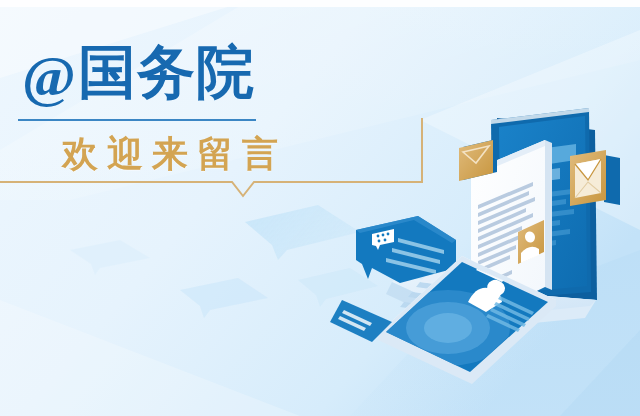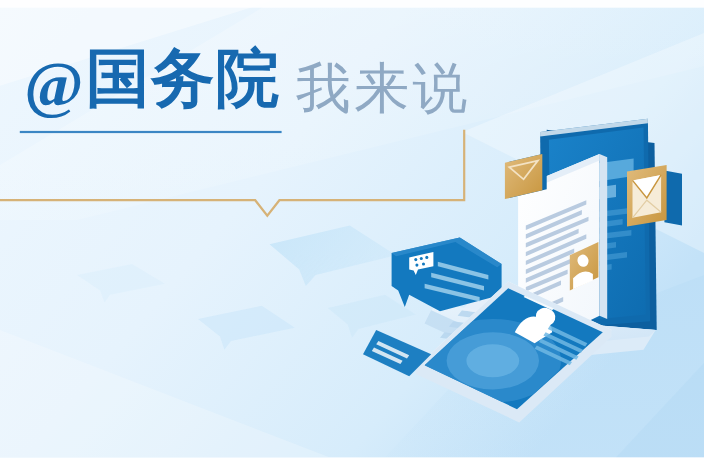--- a/index.html
+++ b/index.html
@@ -262,20 +262,20 @@
 
   <svg id="bracket" style="position:absolute;left:0;top:116px;width:440px;height:100px;" viewBox="0 0 440 100">
     <path d="M0 66 L232 66 L243 80 L254 66 L422 66 L422 2" fill="none" stroke="#d6b277" stroke-width="2"></path>
   </svg>
 
   <div id="textblock">
 
     <div class="title-row">
       <span class="t-at">@</span>
       <span class="t-main">国务院</span>
-      <span class="t-sub">我来说</span>
     </div>
 
     <div id="title-underline"></div>
 
+    <div class="subtitle">欢迎来留言</div>
   </div>
 
 </div>
 
 </body></html>

